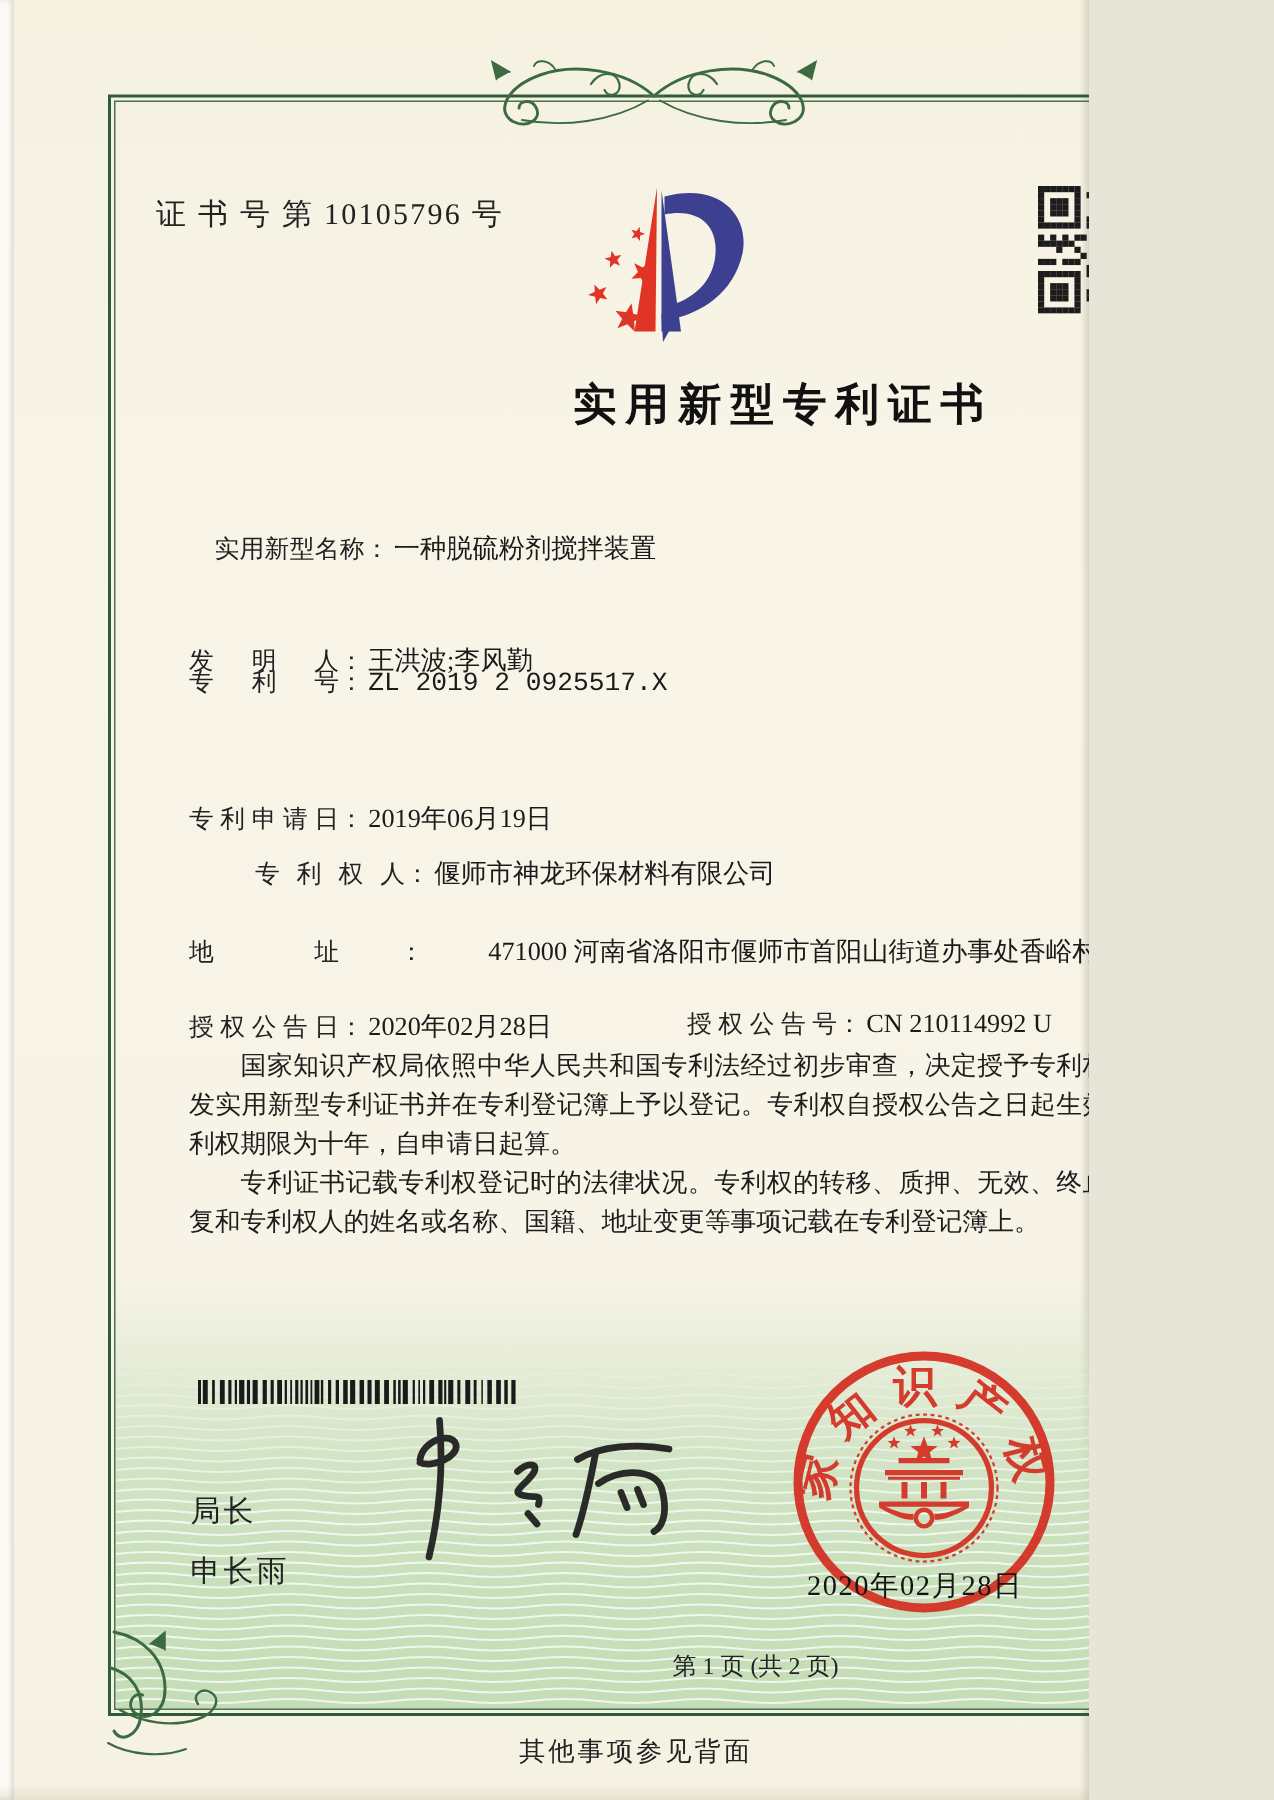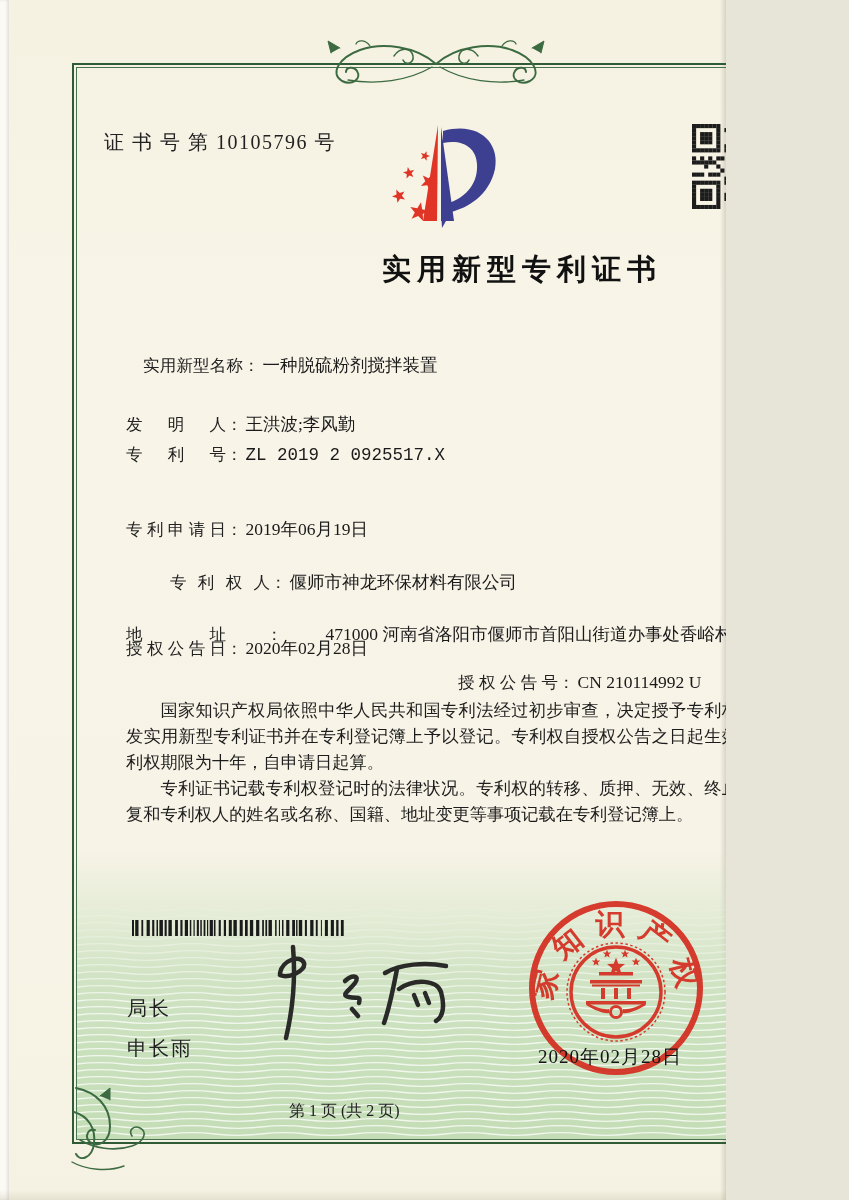--- a/index.html
+++ b/index.html
@@ -30,21 +30,21 @@
   .colon{font-size:16.5px;margin-right:3px;color:#222;}
   .fvalue{white-space:nowrap;color:#1a1a1a;}
 
   .paragraphs{position:absolute;left:126px;top:698px;width:648px;font-size:17.2px;line-height:26px;color:#1d1d1d;}
   .paragraphs p{margin:0;text-indent:2em;text-align:justify;}
 
   .signoff{position:absolute;left:127px;top:988px;font-size:20px;letter-spacing:2px;line-height:40px;color:#222;}
   .signoff div{white-space:nowrap;}
 
   .seal-date{position:absolute;left:538px;top:1044px;width:180px;font-size:19px;letter-spacing:1px;color:#141414;z-index:7;}
-  .page-indicator{position:absolute;left:289px;top:1101px;width:270px;text-align:left;font-size:16px;color:#222;z-index:6;}
+  .page-indicator{position:absolute;left:289px;top:1101px;width:270px;text-align:right;font-size:16px;color:#222;z-index:6;}
   .back-note{position:absolute;left:289px;top:1155px;width:270px;text-align:center;font-size:17.5px;letter-spacing:2px;color:#222;}
 
   .abs{position:absolute;}
   svg{display:block;}
 </style>
 </head>
 <body>
 
 <div class="page">
 
@@ -354,47 +354,47 @@
       <rect x="20" y="20" width="1.02" height="1.02" fill="#1c1c1c"></rect>
     </svg>
 
   <div class="title">实用新型专利证书</div>
 
   <div class="field-row" style="top:353px;margin-left:17px;">
     <span class="flabel">实用新型名称</span>
       <span class="colon">：</span>
     <span class="fvalue">一种脱硫粉剂搅拌装置</span>
   </div>
-  <div class="field-row" style="top:412px;">
+  <div class="field-row" style="top:428px;">
     <span class="flabel">发明人</span>
       <span class="colon">：</span>
     <span class="fvalue">王洪波;李风勤</span>
   </div>
   <div class="field-row" style="top:444px;font-family:Liberation Mono, monospace;">
     <span class="flabel">专利号</span>
       <span class="colon">：</span>
     <span class="fvalue">ZL 2019 2 0925517.X</span>
   </div>
-  <div class="field-row" style="top:517px;">
+  <div class="field-row" style="top:533px;">
     <span class="flabel">专利申请日</span>
       <span class="colon">：</span>
     <span class="fvalue">2019年06月19日</span>
   </div>
   <div class="field-row" style="top:570px;margin-left:44px;">
     <span class="flabel">专利权人</span>
       <span class="colon">：</span>
     <span class="fvalue">偃师市神龙环保材料有限公司</span>
   </div>
   <div class="field-row" style="top:622px;gap:40px;">
     <span class="flabel">地址</span>
       <span class="colon">：</span>
     <span class="fvalue">471000 河南省洛阳市偃师市首阳山街道办事处香峪村</span>
   </div>
 
-  <div class="field-row" style="top:636px;">
+  <div class="field-row" style="top:672px;">
     <span class="flabel">授权公告日</span>
       <span class="colon">：</span>
     <span class="fvalue">2020年02月28日</span>
   </div>
   <div class="field-row" style="top:672px;left:458px;">
     <span class="flabel">授权公告号</span>
       <span class="colon">：</span>
     <span class="fvalue">CN 210114992 U</span>
   </div>
 
@@ -497,14 +497,15 @@
       <rect x="11" y="-4" width="4" height="11"></rect>
       <rect x="-30" y="9" width="60" height="3.5"></rect>
       <circle cy="20" r="5.5" fill="none" stroke="#d4291c" stroke-width="3"></circle>
       <path d="M-30,13 C-20,19 -11,22 -7,21 L-7,17 C-12,18 -21,15 -28,11 Z"></path>
       <path d="M30,13 C20,19 11,22 7,21 L7,17 C12,18 21,15 28,11 Z"></path>
     </g>
   </svg>
   <div class="seal-date">2020年02月28日</div>
 
   <div class="page-indicator">第 1 页 (共 2 页)</div>
+  <div class="back-note">其他事项参见背面</div>
 
 </div>
 
 </body></html>

